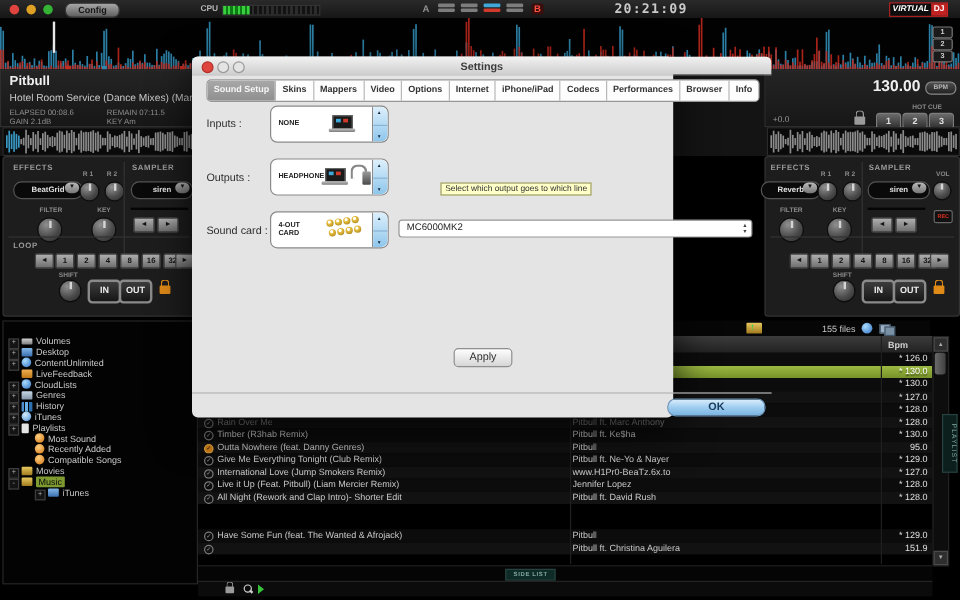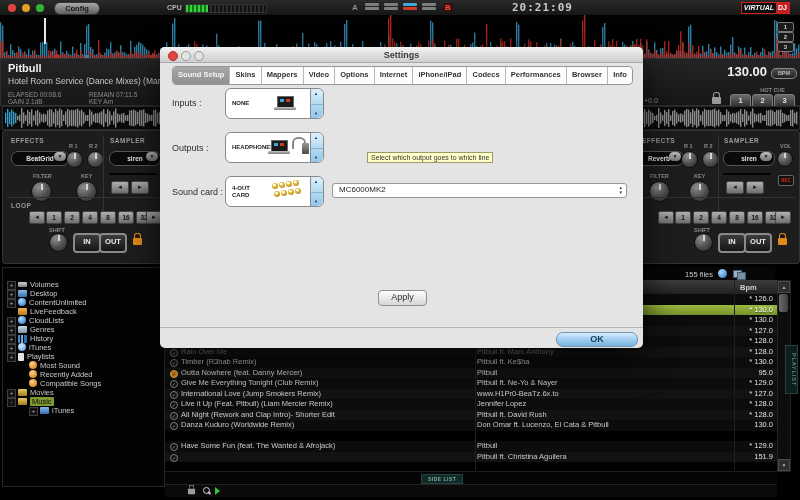--- a/index.html
+++ b/index.html
@@ -153,21 +153,21 @@
     color:#7fa79f;font-size:5px;font-weight:bold;letter-spacing:.5px;}
   #btoolbar{position:absolute;left:165px;top:219px;width:612px;height:12px;background:#0b0b0b;
     border-top:1px solid #232323;}
   #mag{position:absolute;left:38px;top:2px;width:5px;height:5px;border:1.5px solid #cfcfcf;border-radius:50%;}
   #mag::after{content:"";position:absolute;left:4px;top:4px;width:3px;height:1.5px;background:#cfcfcf;
     transform:rotate(45deg);}
   #gplay{position:absolute;left:50px;top:2px;width:0;height:0;border-left:5px solid #35c43c;
     border-top:4px solid transparent;border-bottom:4px solid transparent;}
 
   
-  #dlg{position:absolute;left:160px;top:47px;width:483px;height:301px;z-index:50;
+  #dlg{position:absolute;left:160px;top:47px;width:401px;height:301px;z-index:50;
     border-radius:5px;box-shadow:0 12px 34px rgba(0,0,0,.75);background:#e4e4e4;}
   #dlgtitle{position:absolute;left:0;top:0;width:483px;height:15px;border-radius:5px 5px 0 0;
     background:linear-gradient(#f2f2f2,#cfcfcf);border-bottom:1px solid #a8a8a8;}
   #dlgtitle .t{position:absolute;left:0;right:0;top:3px;text-align:center;font-size:9px;
     font-weight:bold;color:#3a3a3a;}
   .dtl{position:absolute;top:4px;width:8px;height:8px;border-radius:50%;border:1px solid #999;}
   #tabs{position:absolute;left:12px;top:19px;width:459px;height:17px;display:flex;
     background:#fdfdfd;border:1px solid #979797;border-radius:4px;overflow:hidden;}
   .tab{flex:1 1 auto;font-size:7.5px;font-weight:bold;color:#333;text-align:center;
     line-height:16px;border-right:1px solid #b8b8b8;white-space:nowrap;padding:0 5px;}
@@ -1398,21 +1398,21 @@
         <span class="rb">* 128.0</span>
       </div>
       <div class="row" style="top: 63px;">
         <span class="ric">✓</span>
         <span class="rt">Timber (R3hab Remix)</span>
         <span class="ra">Pitbull ft. Ke$ha</span>
         <span class="rb">* 130.0</span>
       </div>
       <div class="row alt" style="top: 73.5px;">
         <span class="ric orange">✓</span>
-        <span class="rt">Outta Nowhere (feat. Danny Mercer)</span>
+        <span class="rt">Outta Nowhere (feat. Danny Genres)</span>
         <span class="ra">Pitbull</span>
         <span class="rb">95.0</span>
       </div>
       <div class="row" style="top: 84px;">
         <span class="ric">✓</span>
         <span class="rt">Give Me Everything Tonight (Club Remix)</span>
         <span class="ra">Pitbull ft. Ne-Yo &amp; Nayer</span>
         <span class="rb">* 129.0</span>
       </div>
       <div class="row alt" style="top: 94.5px;">
@@ -1425,26 +1425,20 @@
         <span class="ric">✓</span>
         <span class="rt">Live it Up (Feat. Pitbull) (Liam Mercier Remix)</span>
         <span class="ra">Jennifer Lopez</span>
         <span class="rb">* 128.0</span>
       </div>
       <div class="row alt" style="top: 115.5px;">
         <span class="ric">✓</span>
         <span class="rt">All Night (Rework and Clap Intro)- Shorter Edit</span>
         <span class="ra">Pitbull ft. David Rush</span>
         <span class="rb">* 128.0</span>
-      </div>
-      <div class="row" style="top: 126px;">
-        <span class="ric">✓</span>
-        <span class="rt">Danza Kuduro (Worldwide Remix)</span>
-        <span class="ra">Don Omar ft. Lucenzo, El Cata &amp; Pitbull</span>
-        <span class="rb">130.0</span>
       </div>
       <div class="row" style="top: 147px;">
         <span class="ric">✓</span>
         <span class="rt">Have Some Fun (feat. The Wanted &amp; Afrojack)</span>
         <span class="ra">Pitbull</span>
         <span class="rb">* 129.0</span>
       </div>
       <div class="row alt" style="top: 157.5px;">
         <span class="ric">✓</span>
         <span class="ra">Pitbull ft. Christina Aguilera</span>

